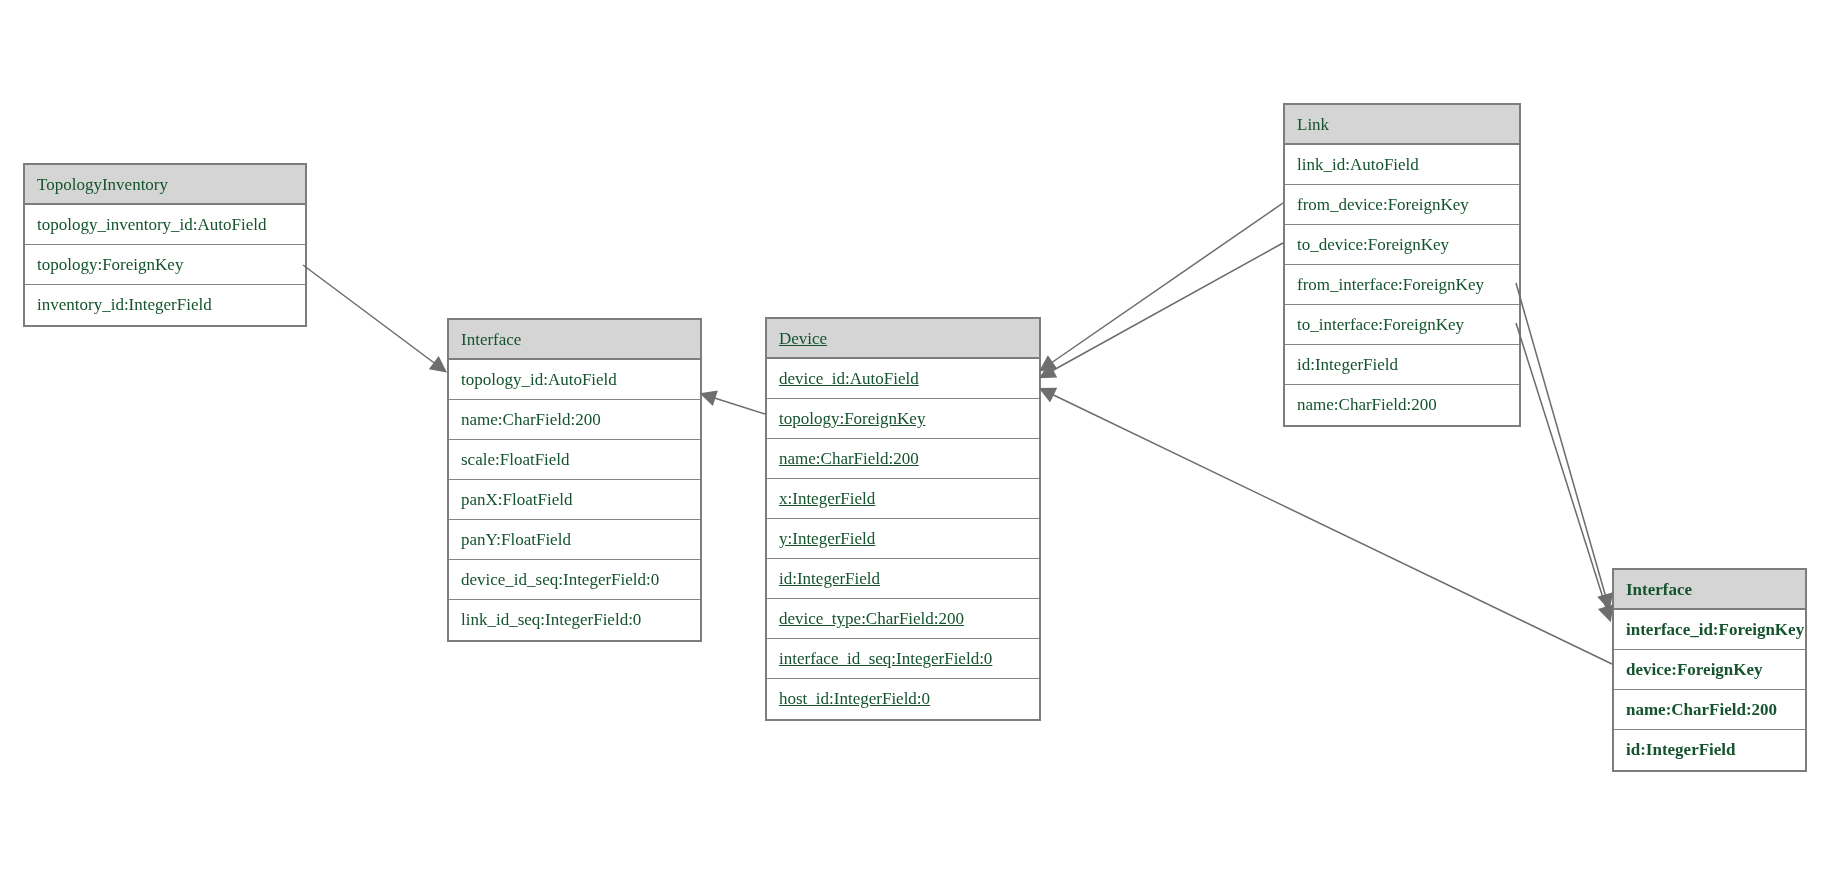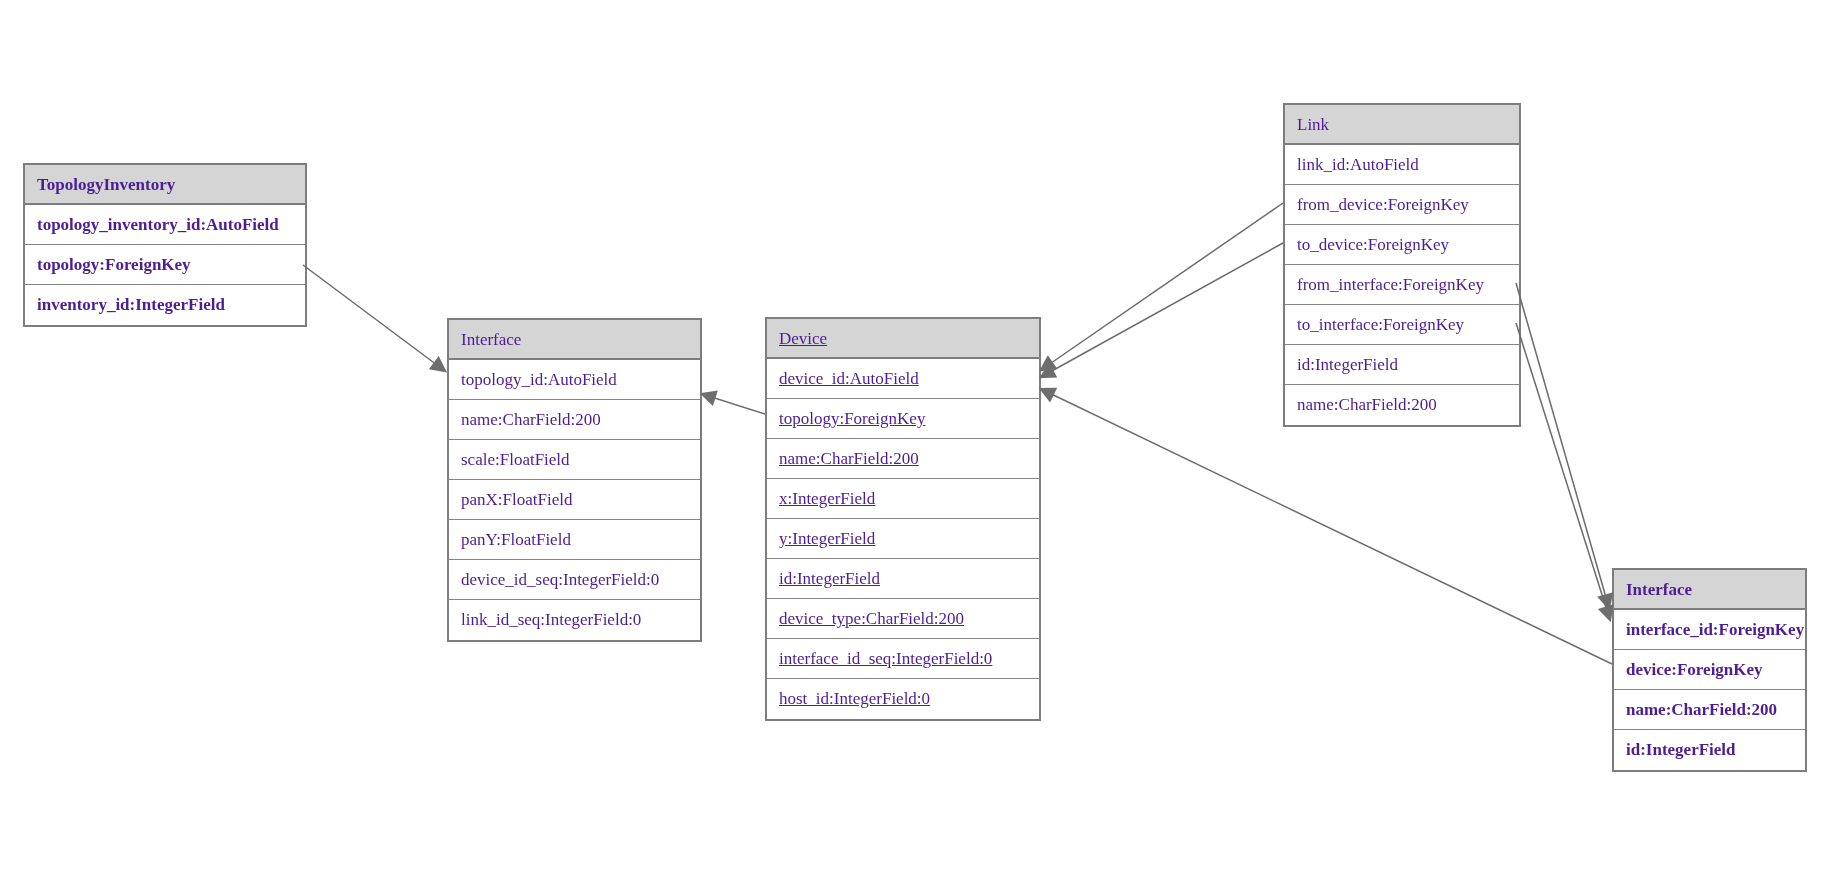--- a/index.html
+++ b/index.html
@@ -13,21 +13,21 @@
     width: 1824px;
     height: 874px;
     background: #ffffff;
     overflow: hidden;
   }
   #entities { position: absolute; left: 0; top: 0; width: 100%; height: 100%; }
   .entity {
     position: absolute;
     background: #ffffff;
     border: 2px solid #7d7d7d;
-    color: #4c1d95;
+    color: #14532d;
     font-size: 17px;
     box-sizing: content-box;
   }
   .entity-title {
     height: 40px;
     line-height: 39px;
     box-sizing: border-box;
     padding: 0 12px;
     background: #d5d5d5;
     border-bottom: 2px solid #7d7d7d;
@@ -55,21 +55,21 @@
     stroke-width: 1.5;
     fill: none;
   }
   #arrowhead path { fill: #6e6e6e; stroke: none; }
 </style>
 </head>
 <body>
 
 <div id="diagram" style="width: 1824px; height: 874px;">
   <div id="entities">
-      <div class="entity" style="left: 23px; top: 163px; width: 280px; font-weight: bold;">
+      <div class="entity" style="left: 23px; top: 163px; width: 280px;">
     <div class="entity-title">TopologyInventory</div>
     <div class="entity-fields">
 
     <div class="field-row">topology_inventory_id:AutoField</div>
           <div class="field-row">topology:ForeignKey</div>
           <div class="field-row">inventory_id:IntegerField</div>
         </div>
   </div>
       <div class="entity" style="left: 447px; top: 318px; width: 251px;">
     <div class="entity-title">Interface</div>

